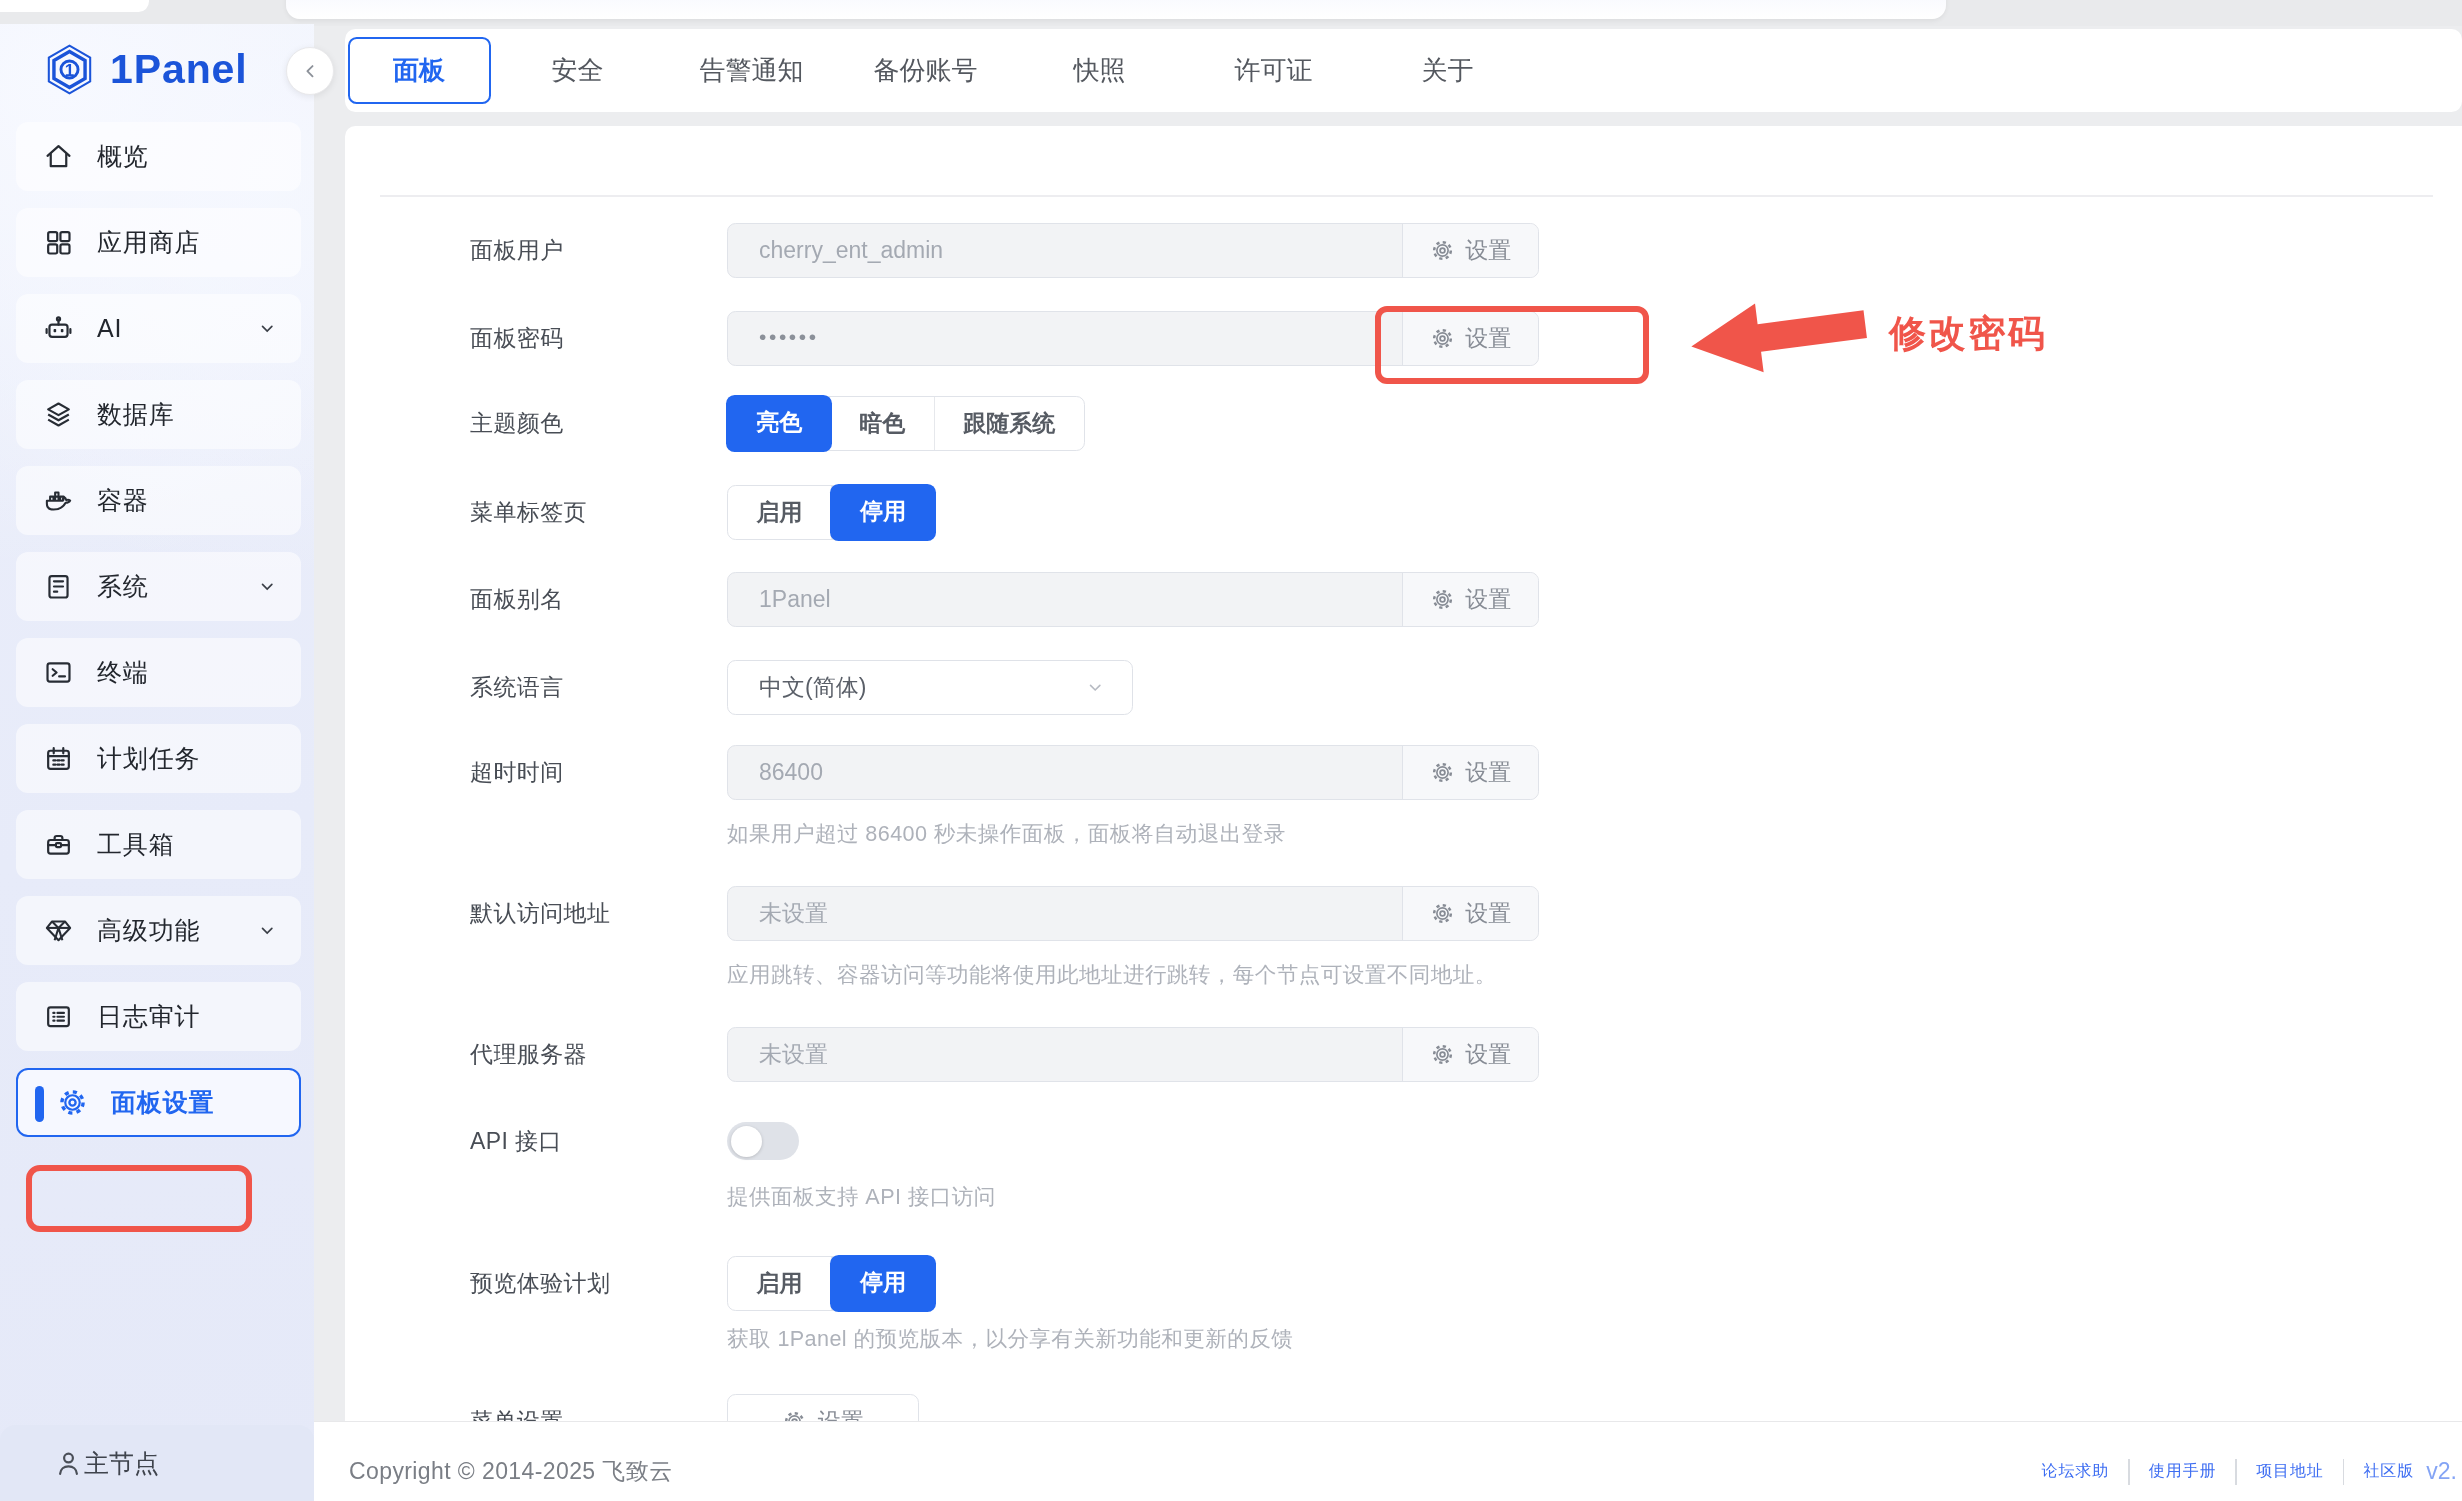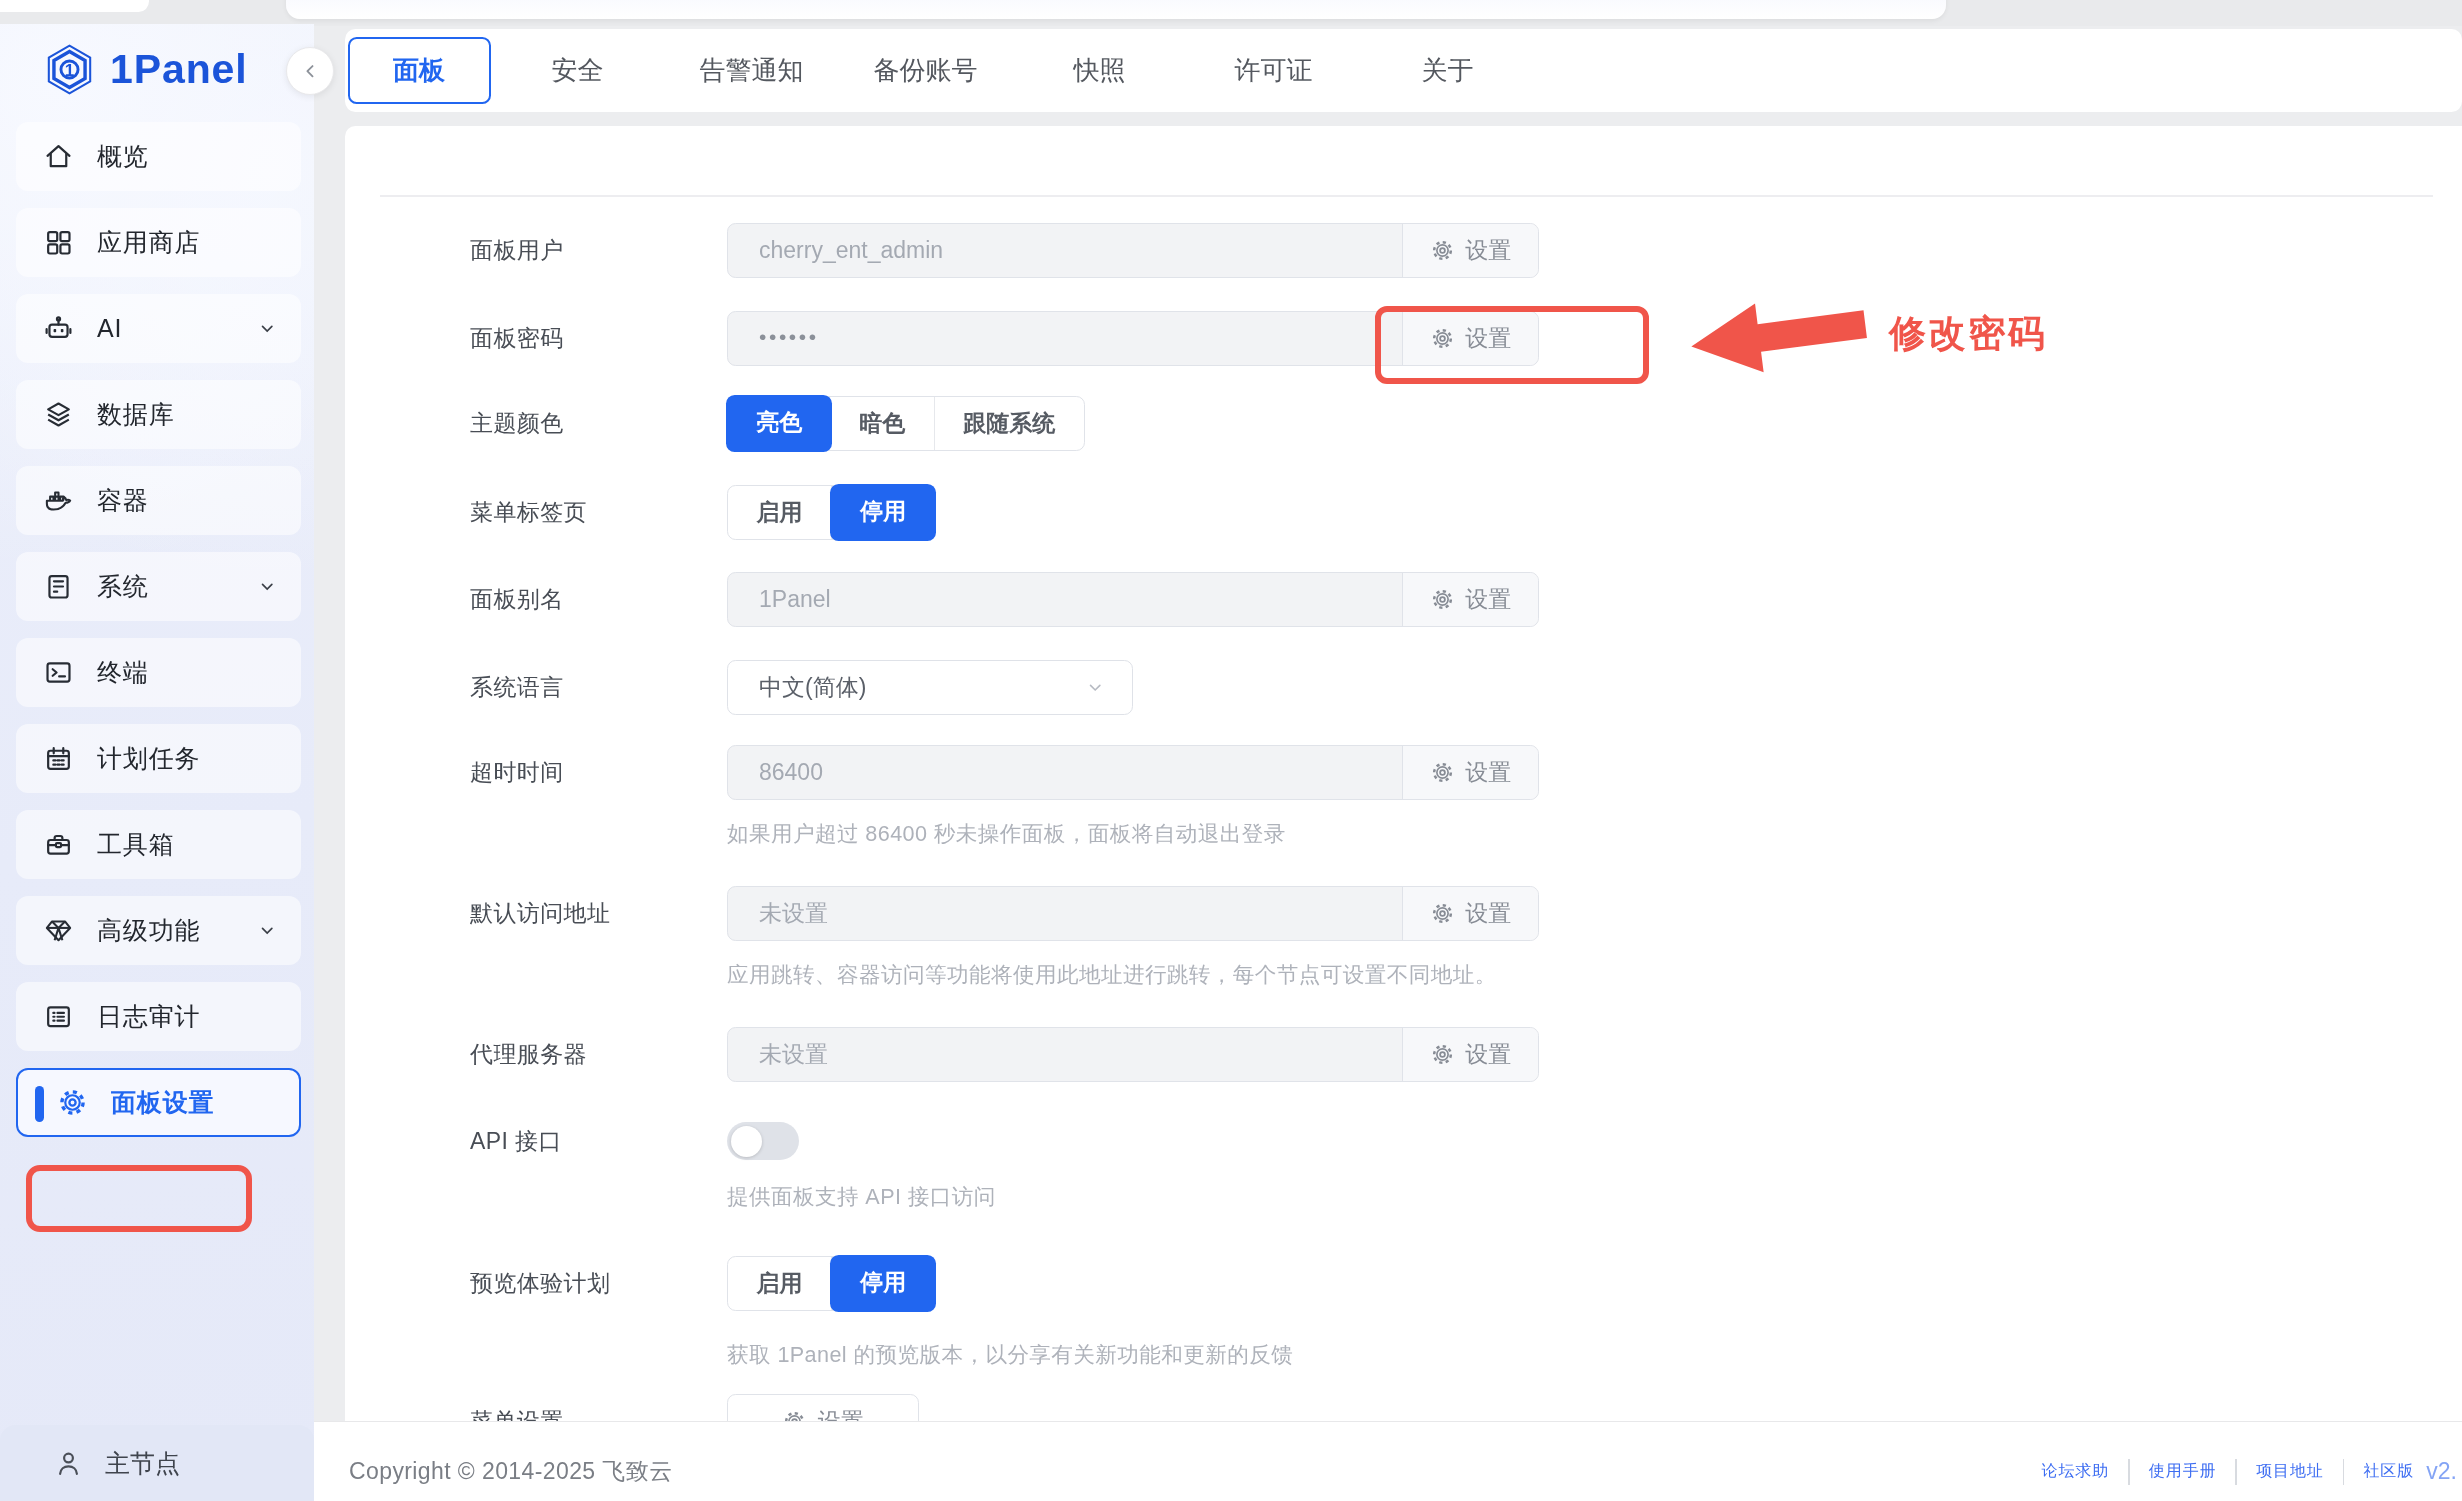--- a/index.html
+++ b/index.html
@@ -35,21 +35,21 @@
   .menu-item .mi-icon{width:33px;height:33px;flex:0 0 33px;display:flex;align-items:center;justify-content:center;color:#272c34;}
   .menu-item .mi-label{margin-left:22.4px;font-size:25px;font-weight:500;letter-spacing:0.9px;}
   .menu-item .mi-chevron{margin-left:auto;color:#3a3f47;display:flex;}
   .menu-item.active{background:#f6f8ff;border:2.6px solid var(--blue);color:var(--blue);}
   .menu-item.active .mi-icon{color:var(--blue);}
   .menu-item.active .mi-label{font-weight:700;}
   .active-indicator{position:absolute;left:17px;top:15.5px;width:9.5px;height:36px;border-radius:5.2px;background:var(--blue);}
   .node-bar{position:absolute;left:0;bottom:0;width:314px;height:76px;background:#e2e7f6;border-radius:15.5px 15.5px 0 0;
     display:flex;align-items:center;padding:0 0 0 53px;color:#3f444d;}
   .node-bar .mi-icon{width:31px;height:31px;color:#4a4f58;display:flex;}
-  .node-bar .node-label{margin-left:21px;font-size:25px;font-weight:500;}
+  .node-bar .node-label{font-size:25px;font-weight:500;}
   .collapse-btn{position:absolute;left:286px;top:47px;width:48px;height:48px;border-radius:50%;background:#fff;
     border:1.7px solid #e9e9eb;box-shadow:0 1.7px 7px rgba(0,0,0,.08);display:flex;align-items:center;justify-content:center;
     color:#8d929a;z-index:30;cursor:pointer;}
 
   
   .tabs-card{position:absolute;left:345px;top:29px;width:2117px;height:83px;background:#fff;border-radius:10.4px;
     display:flex;align-items:center;}
   .tab{width:174px;text-align:center;font-size:26px;font-weight:500;color:#54585f;cursor:pointer;}
   .tab.active{width:143px;height:67px;margin:0 0 0 2.6px;border:2.6px solid var(--blue);border-radius:8.6px;
     color:var(--blue);font-weight:700;display:flex;align-items:center;justify-content:center;}
@@ -442,21 +442,21 @@
     </div>
 
     <div class="frow" style="top:1130px;">
       <div class="flabel">预览体验计划</div>
       <div class="fctrl">
         <div class="seg-group">
           <div class="seg">启用</div>
           <div class="seg active">停用</div>
         </div>
       </div>
-      <div class="fhint" style="top:84px;">获取 1Panel 的预览版本，以分享有关新功能和更新的反馈</div>
+      <div class="fhint" style="top:68px;">获取 1Panel 的预览版本，以分享有关新功能和更新的反馈</div>
     </div>
 
     <div class="frow" style="top:1268px;">
       <div class="flabel">菜单设置</div>
       <div class="fctrl">
         <div class="btn-plain">
           <svg width="25" height="25" viewBox="0 0 24 24" fill="none" stroke="currentColor">
               <circle cx="12" cy="12" r="8" stroke-width="2.4" stroke-dasharray="3.1 3.18"></circle>
               <circle cx="12" cy="12" r="5.4" stroke-width="1.6"></circle>
               <circle cx="12" cy="12" r="2.3" stroke-width="1.7"></circle>

